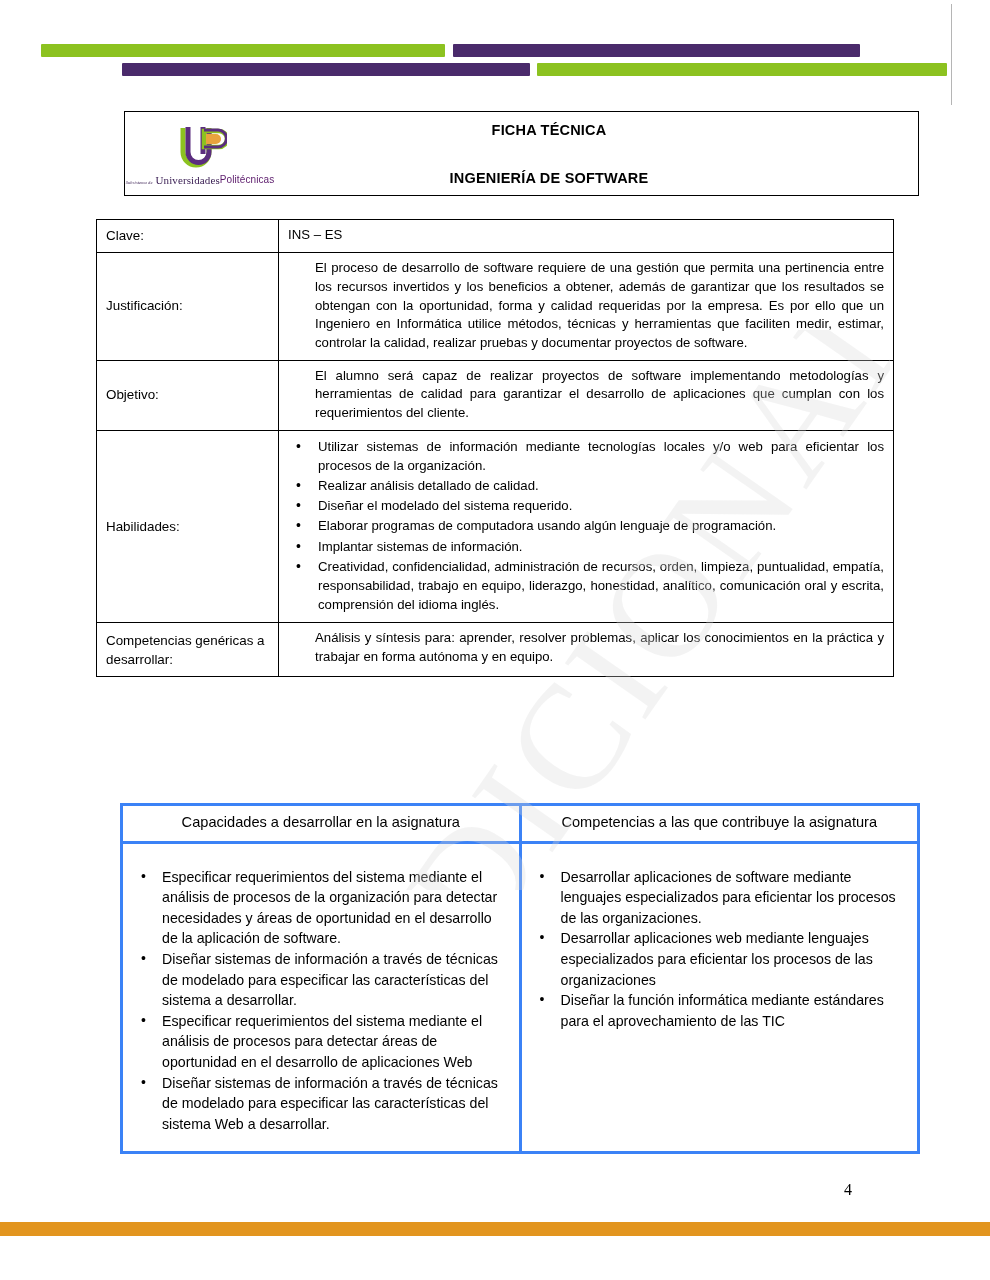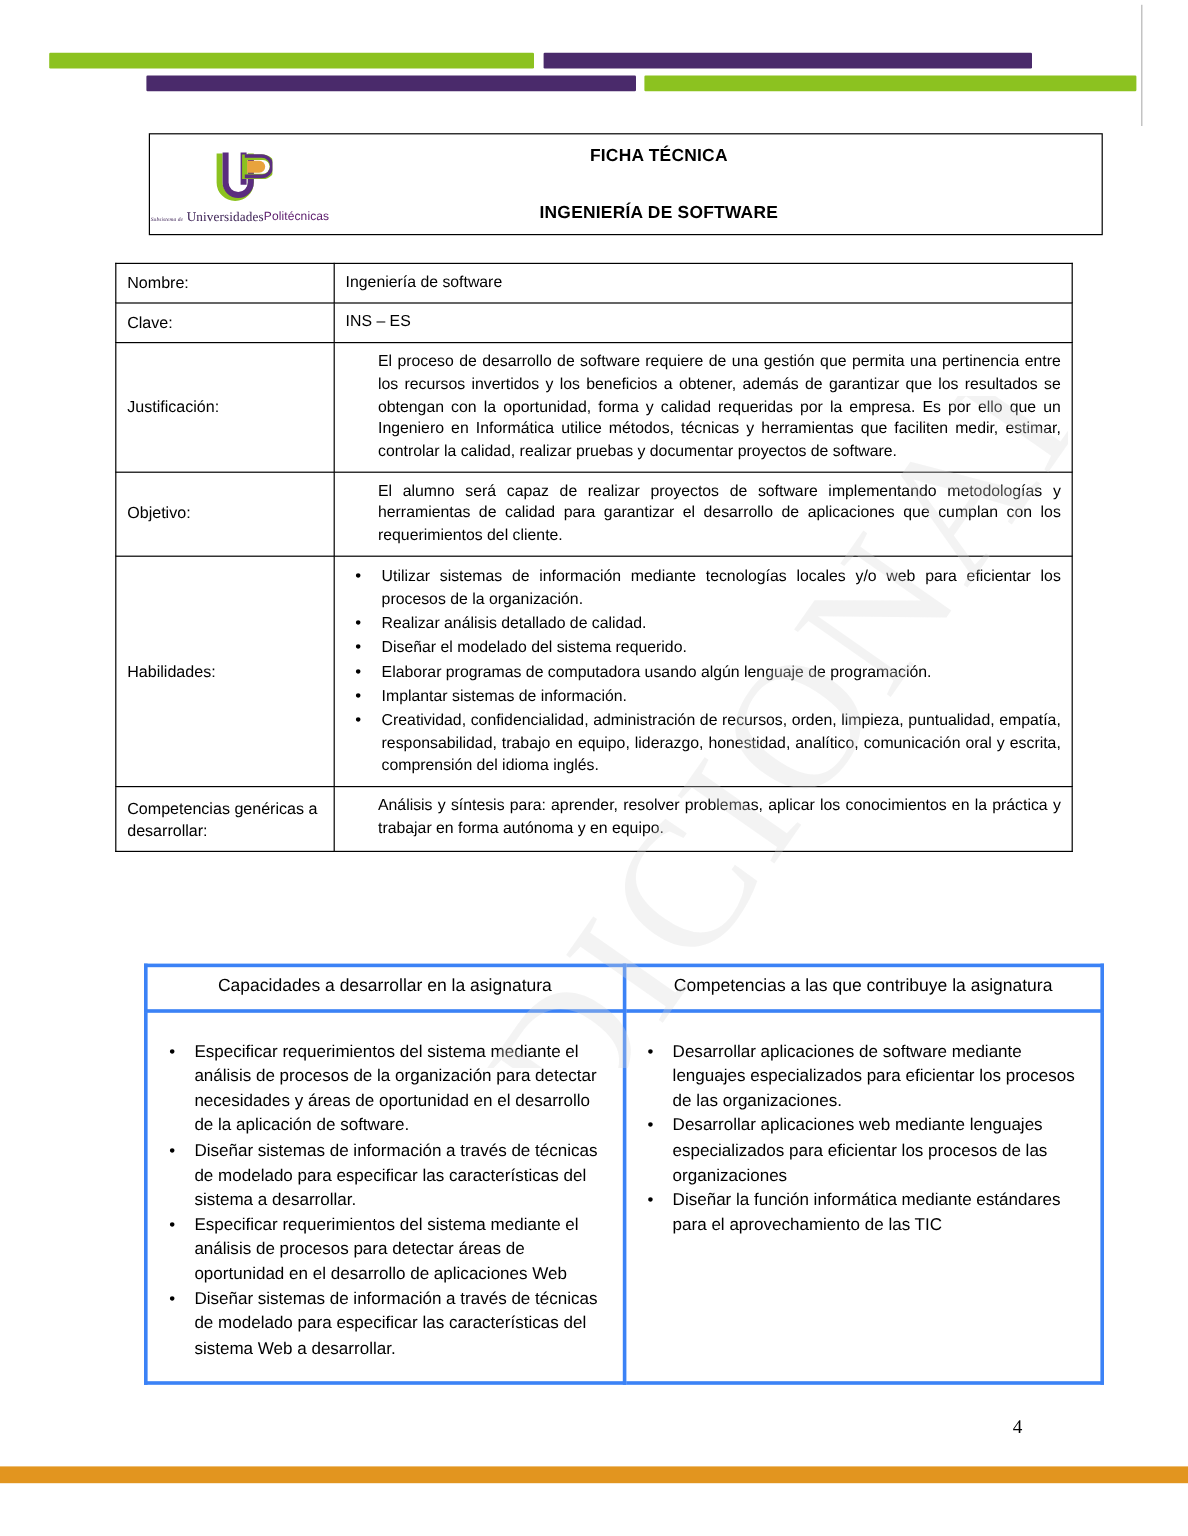--- a/index.html
+++ b/index.html
@@ -266,24 +266,20 @@
   </div>
   <div id="title-cell">
     <div class="doc-title">FICHA TÉCNICA</div>
     <div class="doc-title">INGENIERÍA DE SOFTWARE</div>
   </div>
 </div>
 
 <table id="ficha-table">
   <tbody>
     <tr>
-      <td class="label">Nombre:</td>
-      <td>Ingeniería de software</td>
-    </tr>
-    <tr>
       <td class="label">Clave:</td>
       <td>INS – ES</td>
     </tr>
     <tr>
       <td class="label">Justificación:</td>
       <td class="value-justify">El proceso de desarrollo de software requiere de una gestión que permita una pertinencia entre los recursos invertidos y los beneficios a obtener, además de garantizar que los resultados se obtengan con la oportunidad, forma y calidad requeridas por la empresa. Es por ello que un Ingeniero en Informática utilice métodos, técnicas y herramientas que faciliten medir, estimar, controlar la calidad, realizar pruebas y documentar proyectos de software.</td>
     </tr>
     <tr>
       <td class="label">Objetivo:</td>
       <td class="value-justify">El alumno será capaz de realizar proyectos de software implementando metodologías y herramientas de calidad para garantizar el desarrollo de aplicaciones  que cumplan con los requerimientos del cliente.</td>

